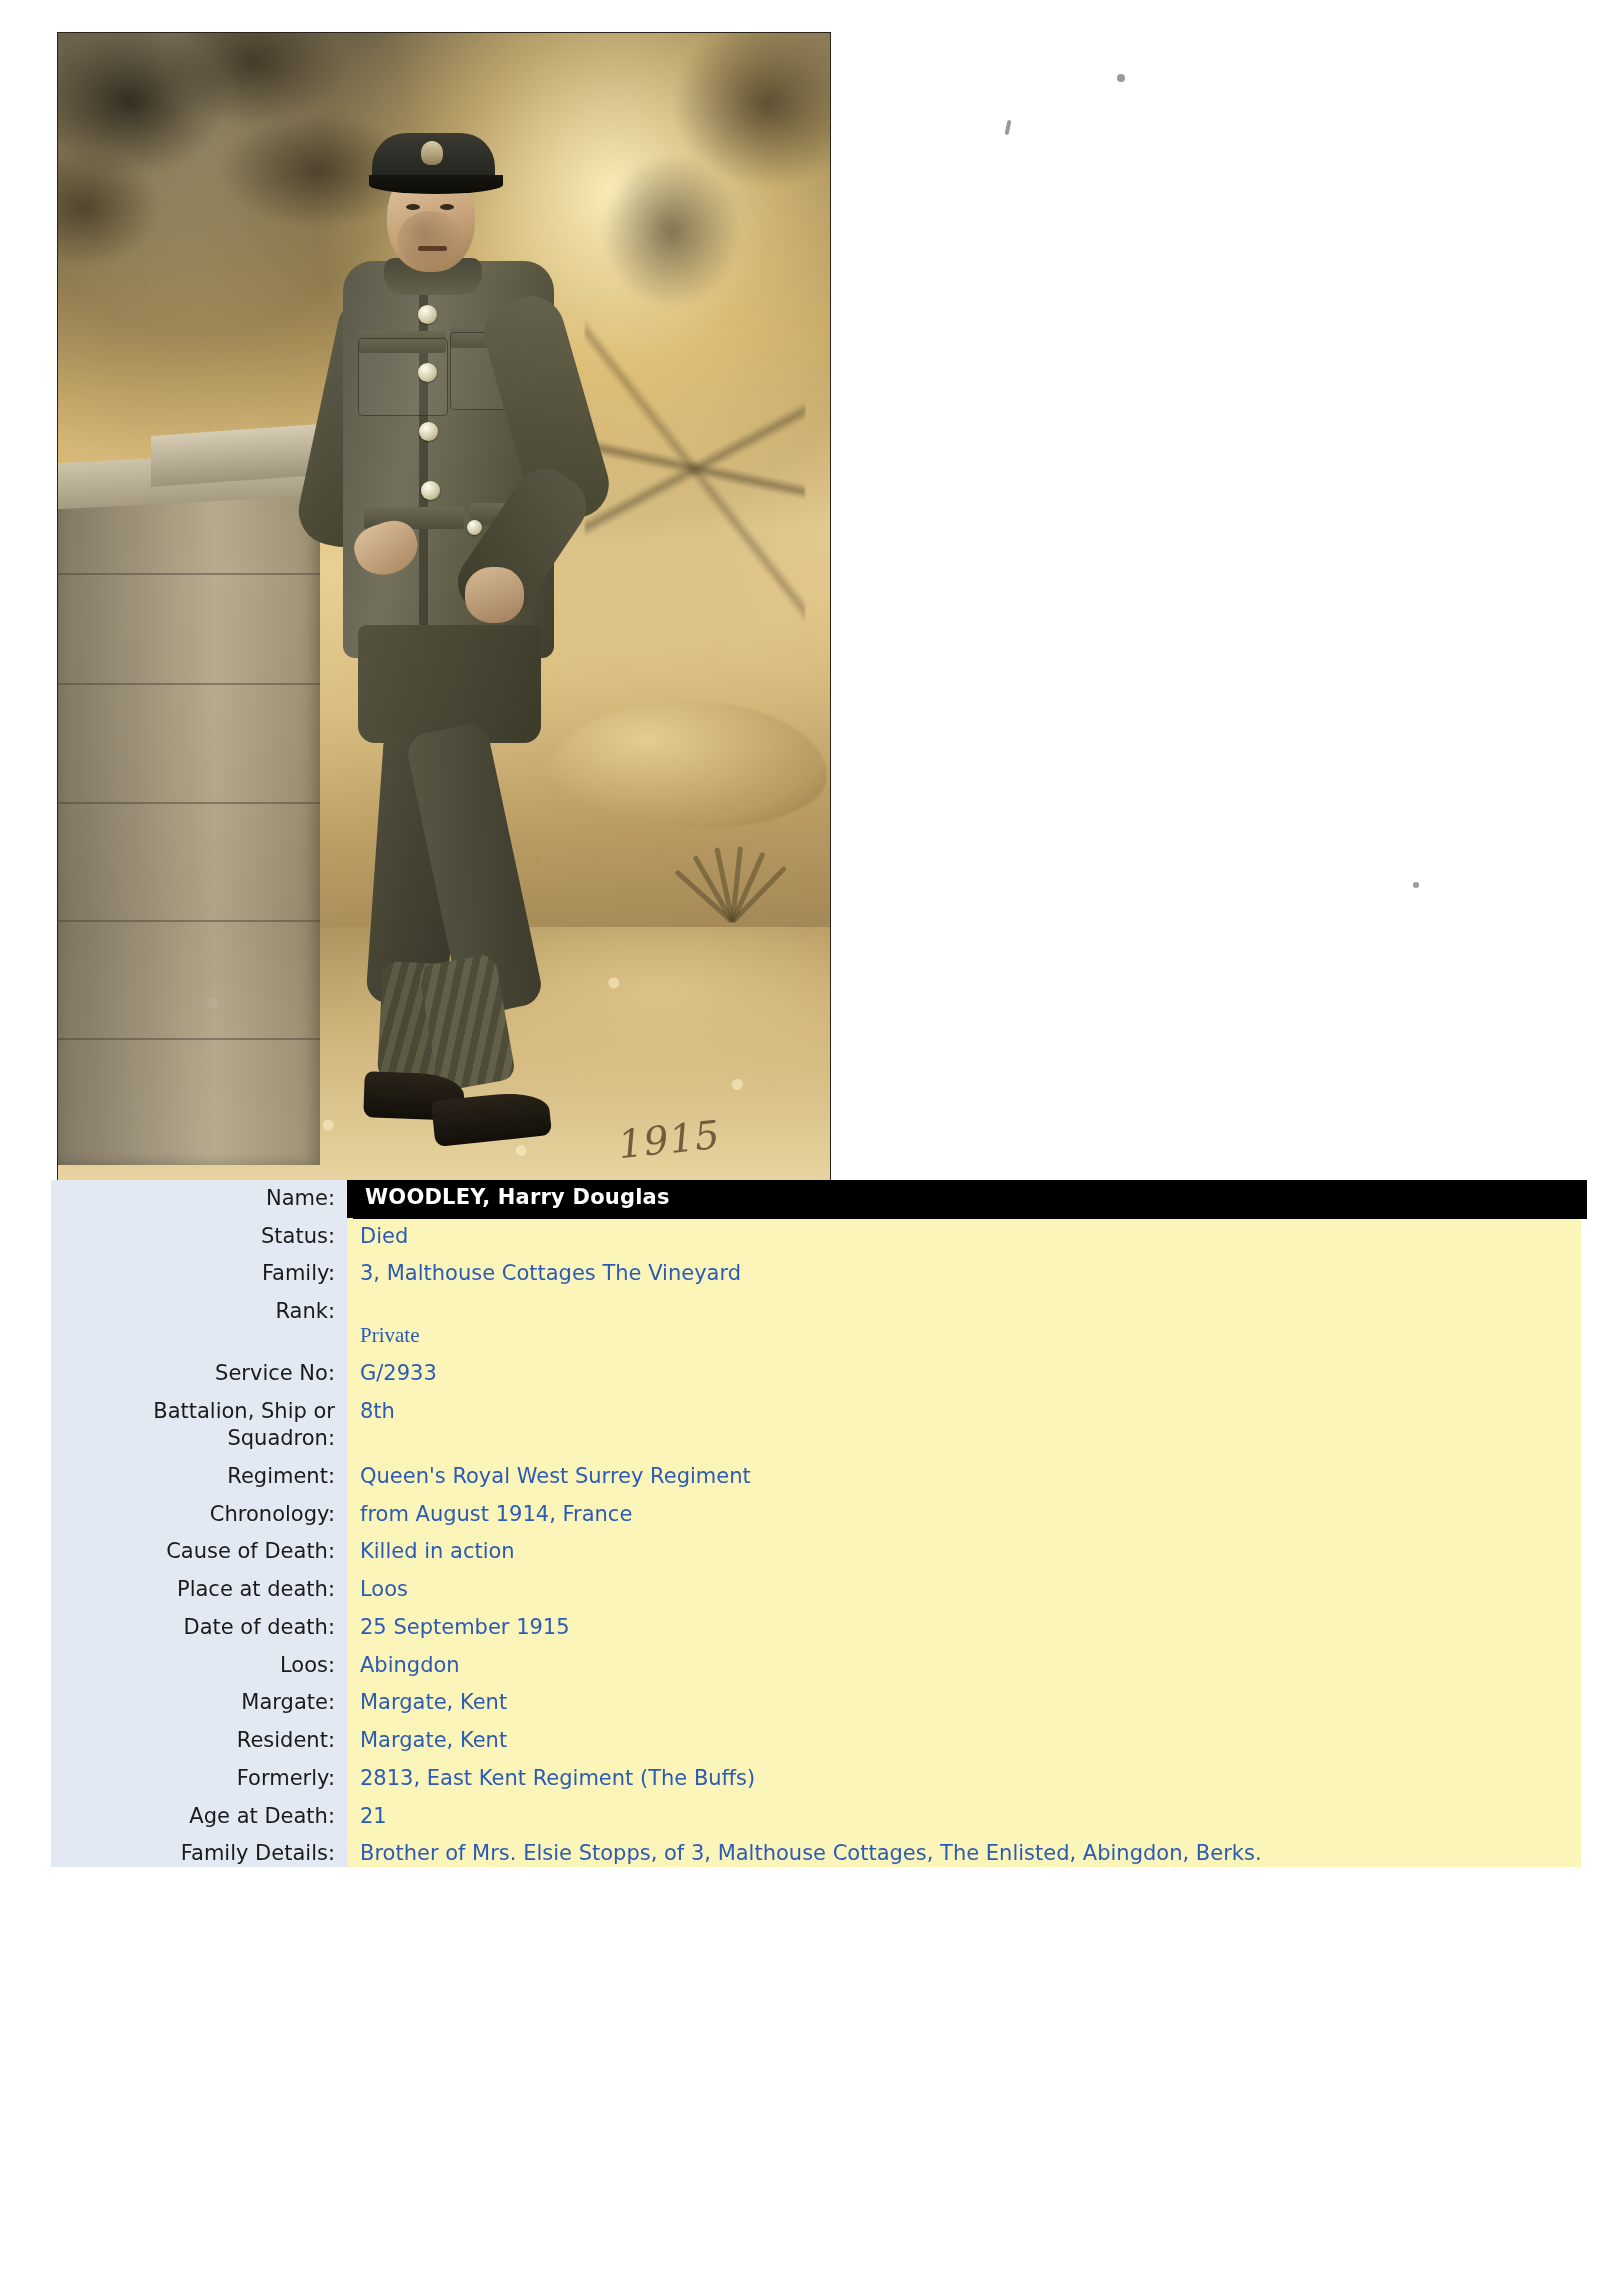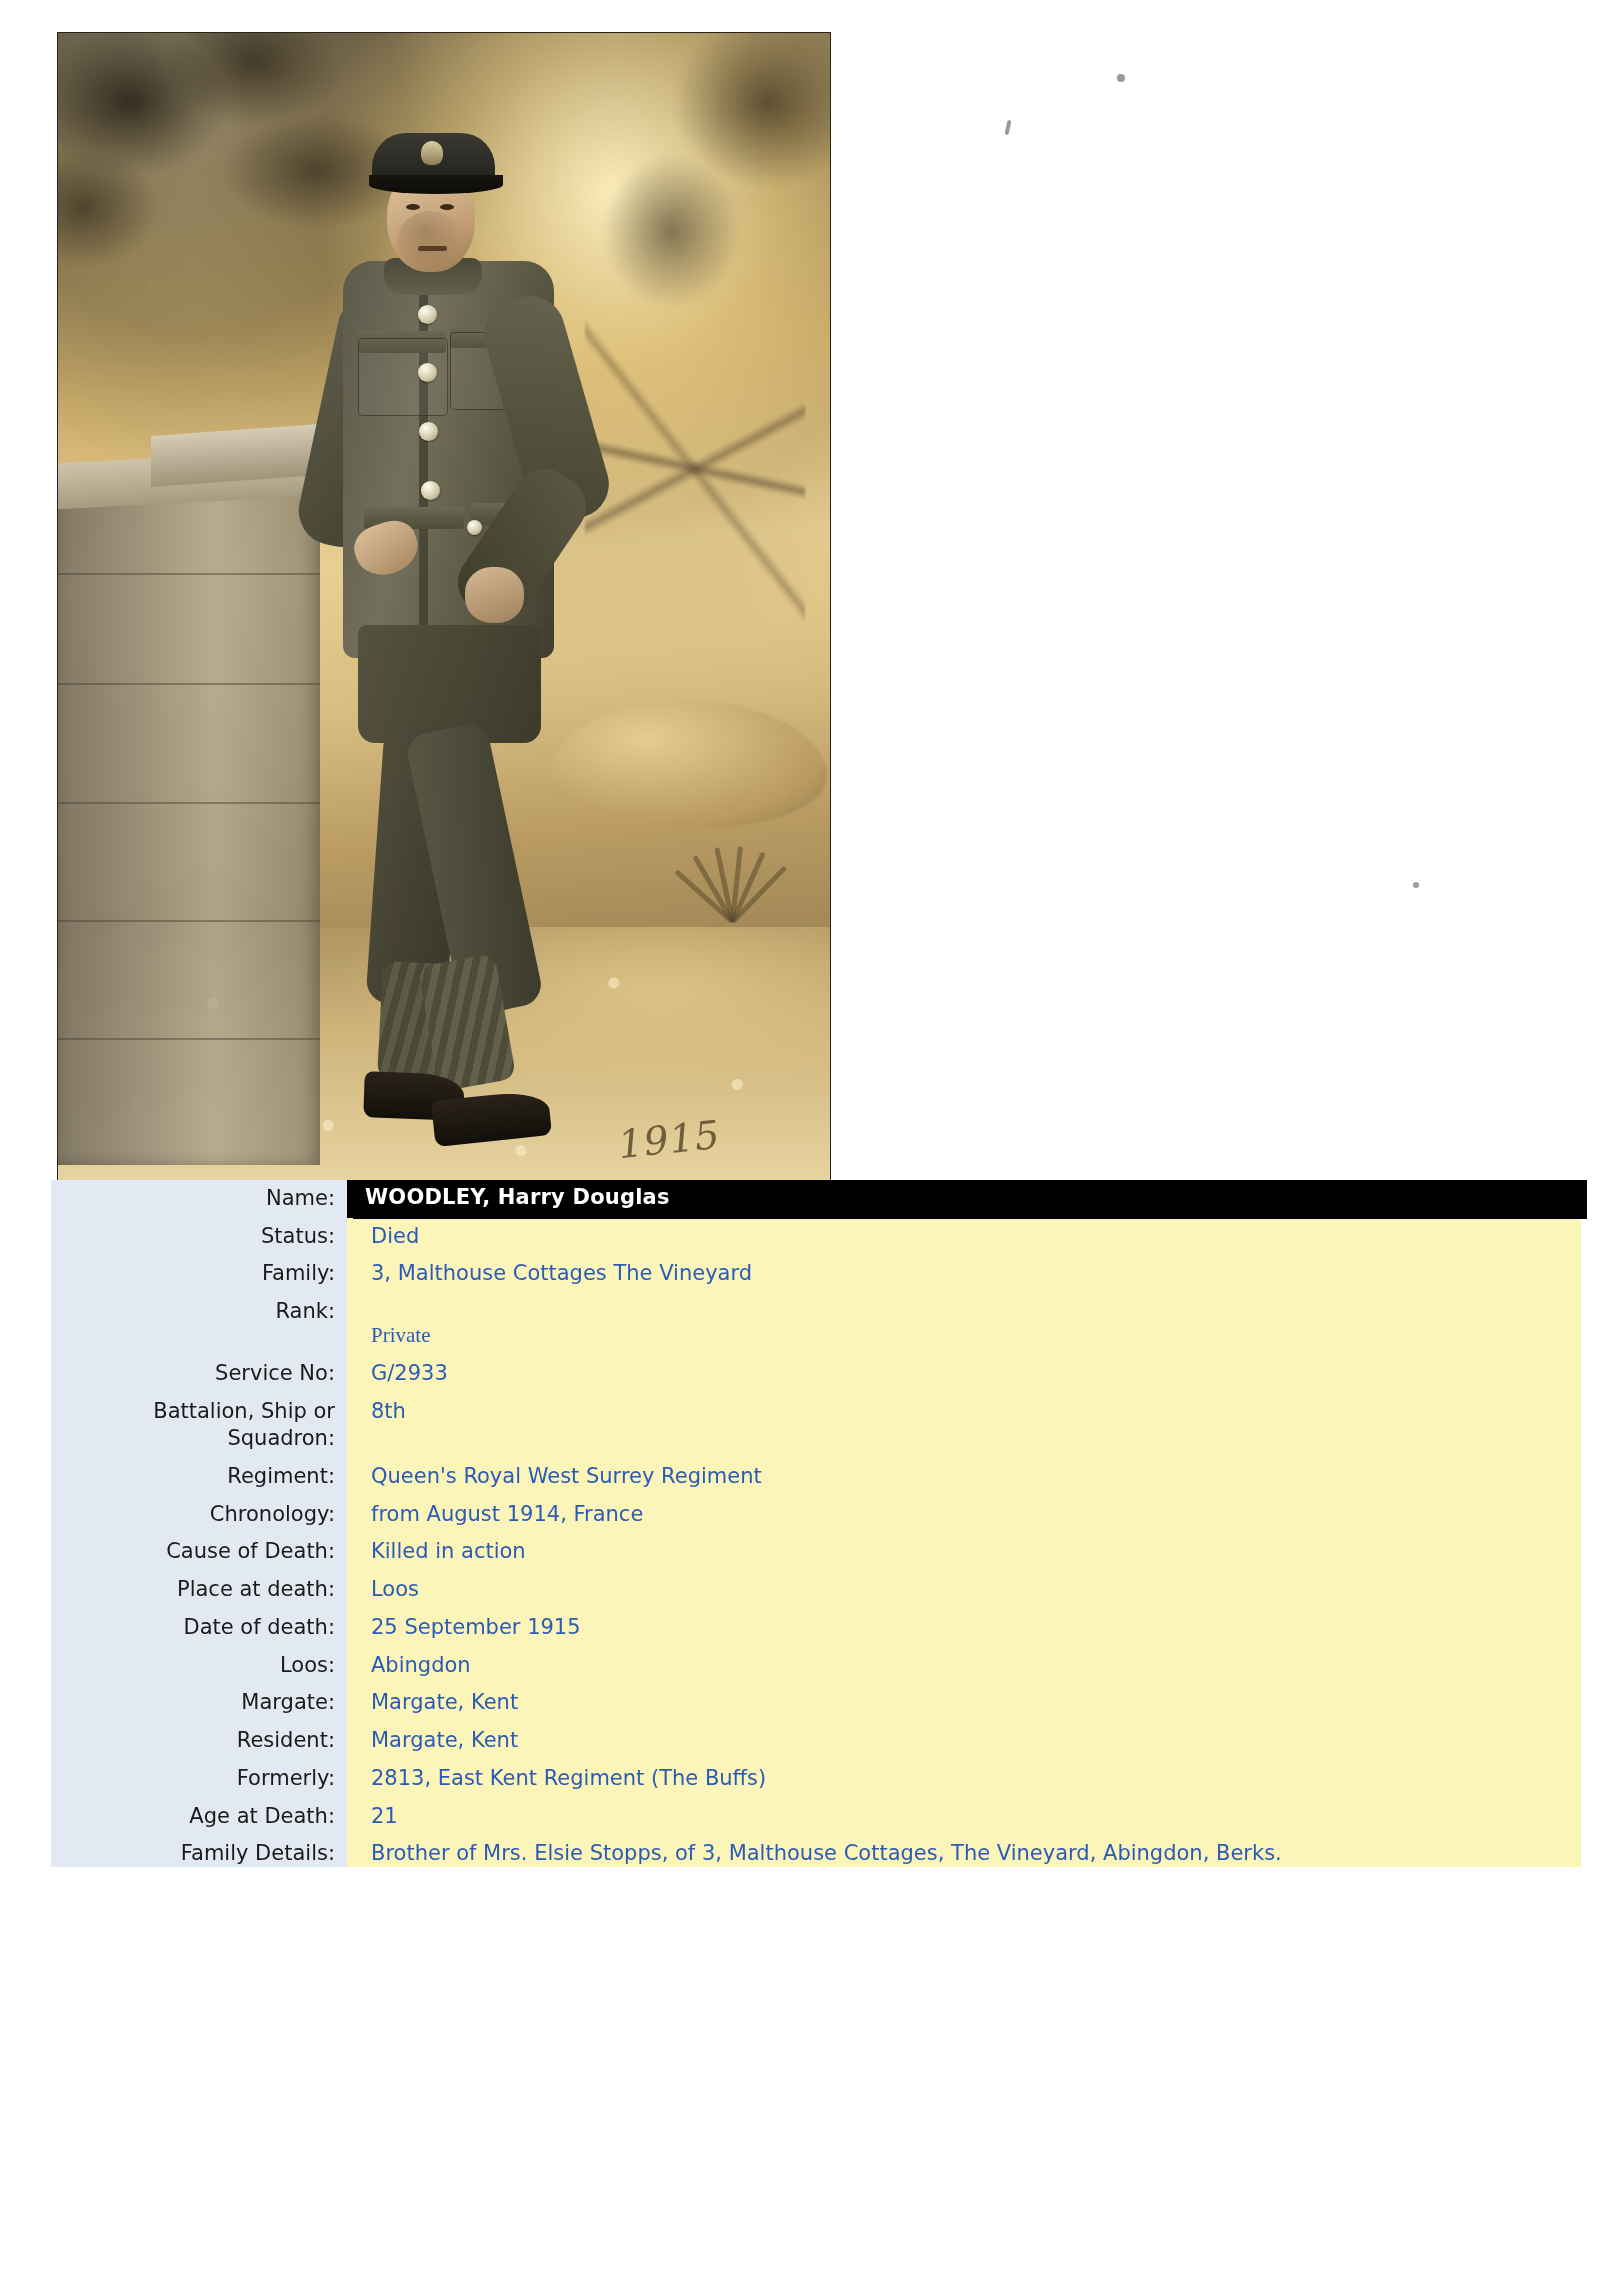--- a/index.html
+++ b/index.html
@@ -306,21 +306,21 @@
   }
   .record .lbl {
     background: #e3e9f2;
     color: #1a1a1a;
     text-align: right;
     padding: 5px 12px 5px 8.5px;
     white-space: pre-line;
   }
   .record .val {
     background: #fbf5ba;
-    padding: 5px 24px;
+    padding: 5px 13px;
     color: #2b5bb5;
   }
   .name-band {
     position: absolute;
     left: 353px;
     top: 1180px;
     width: 1234px;
     height: 39px;
     background: #000000;
     z-index: 1;
@@ -506,19 +506,19 @@
     <div class="val">2813, East Kent Regiment (The Buffs)</div>
   </div>
 
   <div class="cell">
     <div class="lbl">Age at Death:</div>
     <div class="val">21</div>
   </div>
 
   <div class="cell clip-last">
     <div class="lbl" style="height:22px;">Family Details:</div>
-    <div class="val" style="height:22px; white-space:nowrap;">Brother of Mrs. Elsie Stopps, of 3, Malthouse Cottages, The Vineyard, Abingdon, Berks.</div>
+    <div class="val" style="height:22px; white-space:nowrap;">Brother of Mrs. Elsie Stopps, of 3, Malthouse Cottages, The Enlisted, Abingdon, Berks.</div>
   </div>
 
 </div>
 
 <div class="name-text">WOODLEY, Harry Douglas</div>
 
 
 </body></html>

